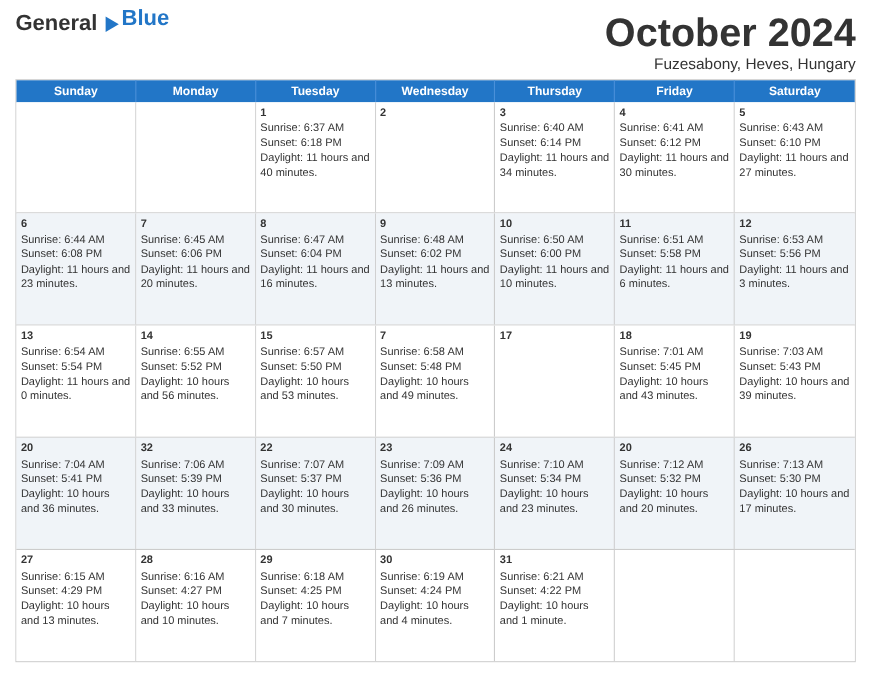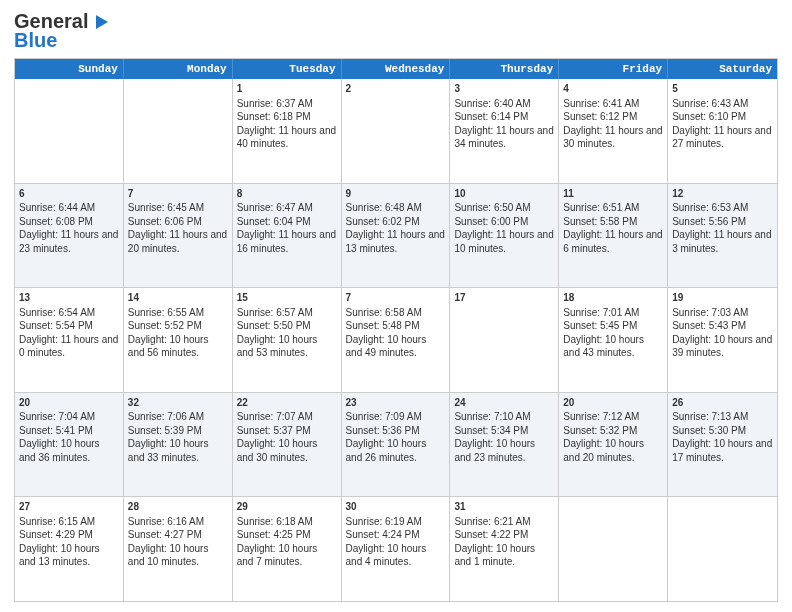--- a/index.html
+++ b/index.html
@@ -18,21 +18,21 @@
       flex-direction: column;
     }
     .header {
       display: flex;
       justify-content: space-between;
       align-items: flex-start;
       margin-bottom: 6px;
     }
     .logo {
       display: flex;
-      flex-direction: column;
+      flex-direction: row;
       align-items: flex-start;
       justify-content: center;
     }
     .logo-row {
       display: flex;
       align-items: center;
     }
     .title-area {
       text-align: right;
     }
@@ -55,23 +55,22 @@
     .cal-header {
       display: grid;
       grid-template-columns: repeat(7, 1fr);
       background: #2276c7;
     }
     .cal-header-cell {
       color: #fff;
       font-size: 11px;
       font-weight: bold;
       padding: 4px 5px;
-      text-align: right;
+      text-align: center;
       border-right: 1px solid #4a90d9;
-      font-family: Liberation Mono, monospace;
     }
     .cal-header-cell:last-child { border-right: none; }
     .cal-body {
       flex: 1;
       display: flex;
       flex-direction: column;
     }
     .cal-row {
       display: grid;
       grid-template-columns: repeat(7, 1fr);
@@ -111,20 +110,24 @@
   <div class="header">
     <div class="logo">
       <div class="logo-row">
         <span style="font-size:20px;font-weight:bold;color:#333;">General</span>
         <svg width="22" height="22" viewBox="0 0 22 22">
           <polygon points="8,4 20,11 8,18" fill="#2276c7"></polygon>
         </svg>
       </div>
       <span style="font-size:20px;font-weight:bold;color:#2276c7;margin-top:-4px;">Blue</span>
     </div>
+    <div class="title-area">
+      <div class="month-title">October 2024</div>
+      <div class="subtitle">Fuzesabony, Heves, Hungary</div>
+    </div>
   </div>
   <div class="calendar">
     <div class="cal-header">
     <div class="cal-header-cell">Sunday</div>
         <div class="cal-header-cell">Monday</div>
         <div class="cal-header-cell">Tuesday</div>
         <div class="cal-header-cell">Wednesday</div>
         <div class="cal-header-cell">Thursday</div>
         <div class="cal-header-cell">Friday</div>
         <div class="cal-header-cell">Saturday</div>

